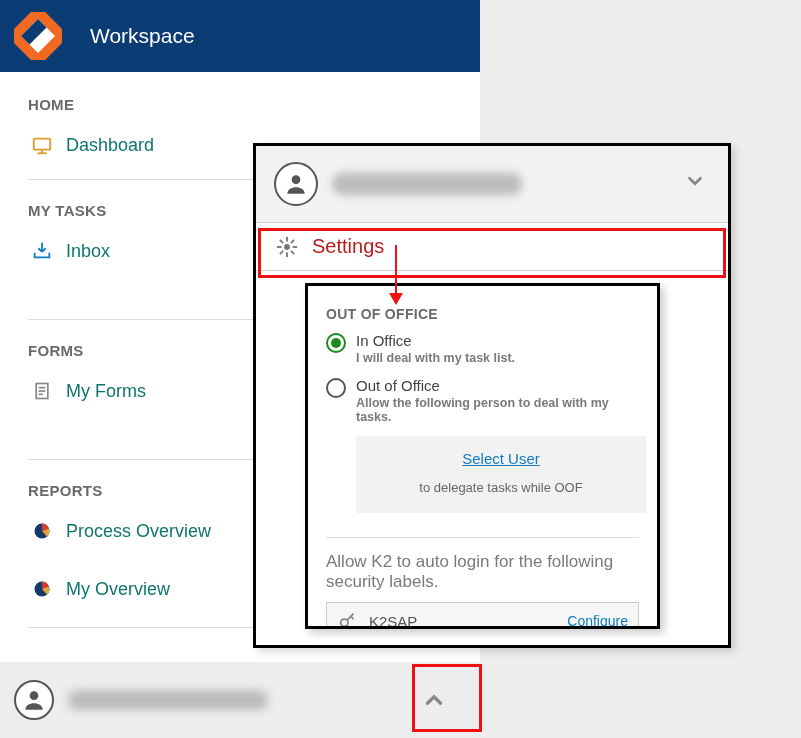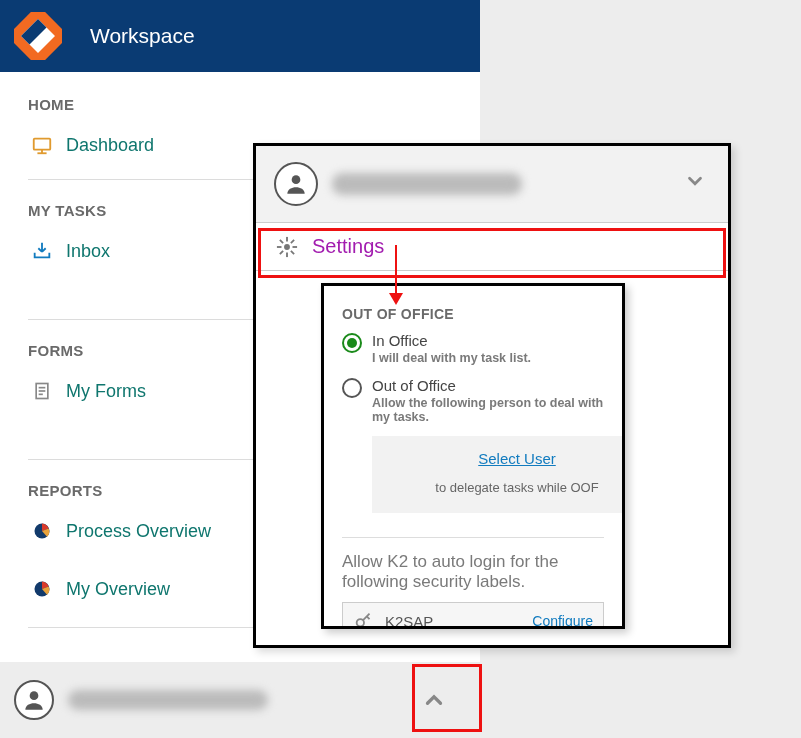--- a/index.html
+++ b/index.html
@@ -144,21 +144,21 @@
     cursor:pointer;
   }
 
   .settings-row {
     display:flex;
     align-items:center;
     padding: 12px 20px;
     border-top: 1px solid #ccc;
     border-bottom: 1px solid #ccc;
     font-size: 20px;
-    color: #a21caf;
+    color: #b91c1c;
   }
   .settings-row .gear {
     width:22px; height:22px;
     margin-right: 14px;
   }
   .settings-redbox {
     position:absolute;
     left:2px; top:82px;
     width:468px; height:50px;
     border: 3px solid #e11;
@@ -177,27 +177,26 @@
     left:-6px; bottom:-2px;
     border-left:7px solid transparent;
     border-right:7px solid transparent;
     border-top:12px solid #e11;
   }
 
   
   .settings-panel {
     position:absolute;
     left: 305px; top:283px;
-    width: 304px; height: 346px;
+    width: 355px; height: 346px;
     background:#fff;
     border:3px solid #000;
     box-shadow: 4px 4px 8px rgba(0,0,0,.2);
     padding: 20px 18px 0 18px;
     overflow:hidden;
-    margin-left:16px;
   }
   .sp-heading {
     font-size:14px;
     font-weight:700;
     color:#6a6a6a;
     letter-spacing:.3px;
     margin-bottom:10px;
   }
   .radio-row {
     display:flex;

